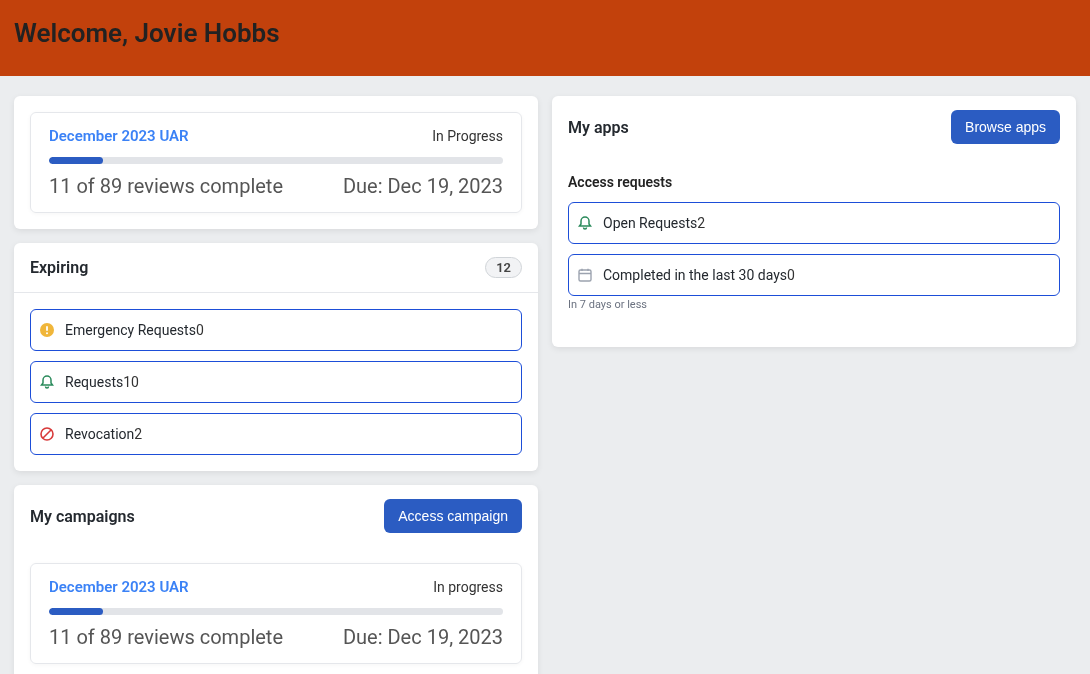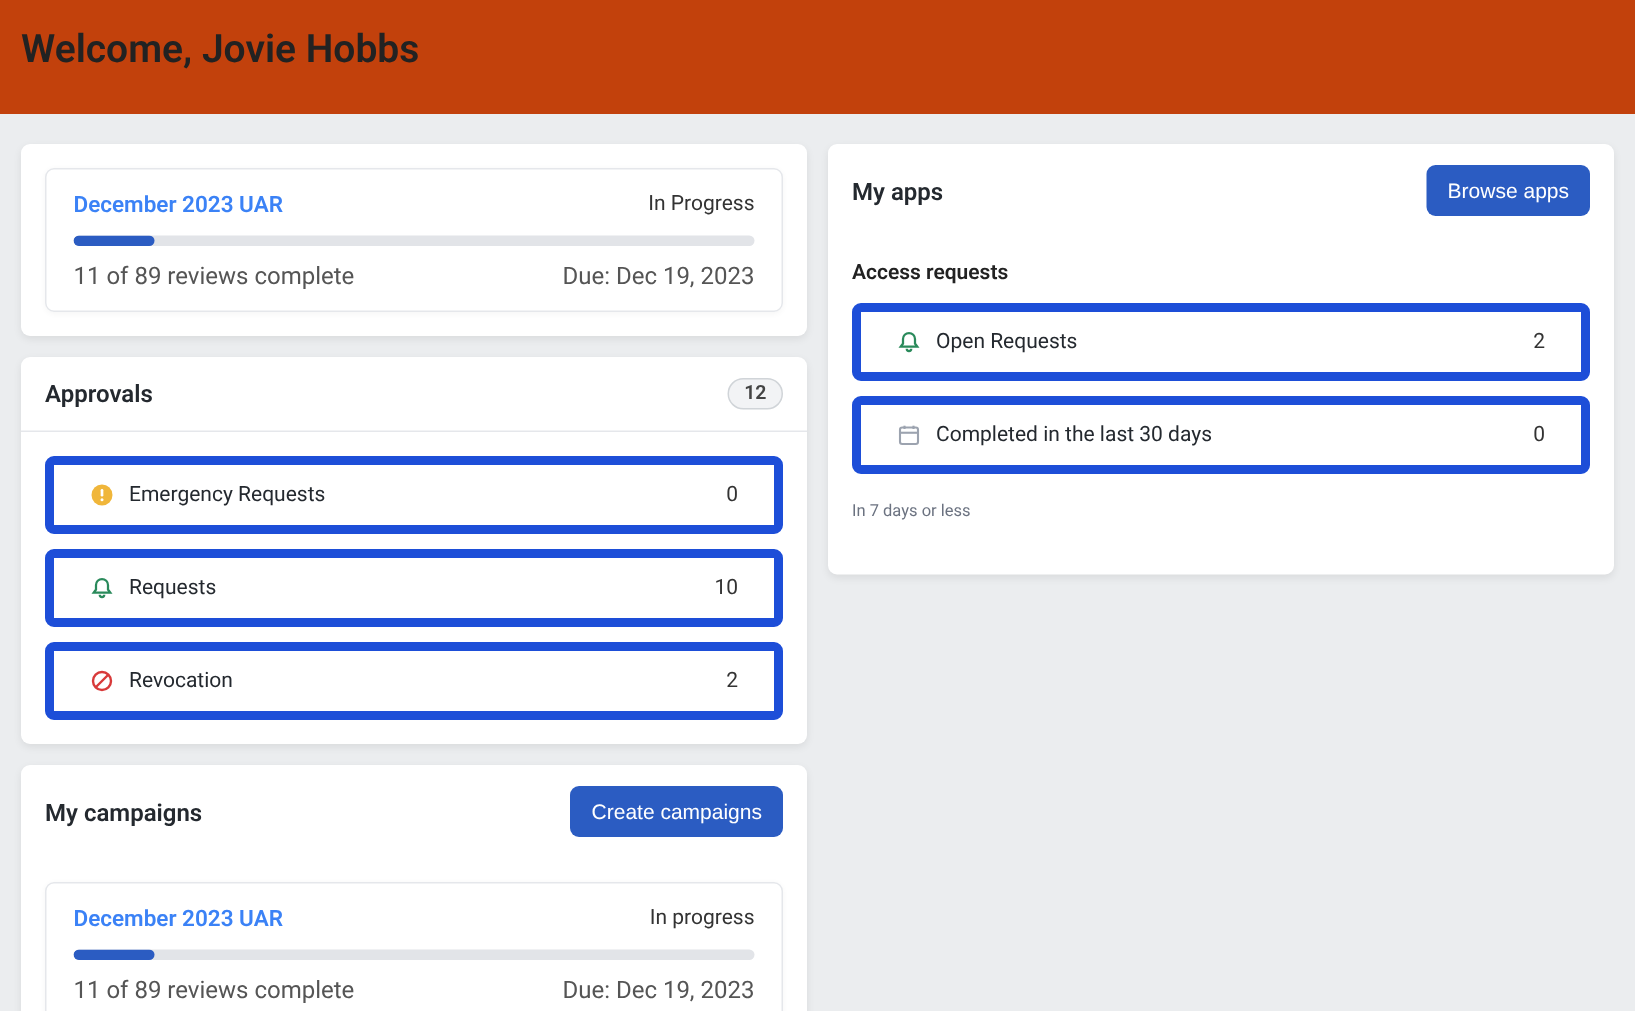--- a/index.html
+++ b/index.html
@@ -88,35 +88,34 @@
     }
     .progress .bar {
       height: 100%;
       background: #2b5cc2;
       border-radius: 4px;
     }
     .meta {
       margin-top: 10px;
       display: flex;
       justify-content: space-between;
-      font-size: 16px;
+      font-size: 20px;
       color: #555;
     }
     .list {
       display: flex;
       flex-direction: column;
       gap: 10px;
     }
     .list-item {
-      border: 6px solid #1d4ed8;
-      border-radius: 6px;
-      padding: 12px 24px;
-      display: flex;
-      align-items: center;
-      justify-content: space-between;
+      border: 1px solid #1d4ed8;
+      border-radius: 6px;
+      padding: 12px 8px;
+      display: flex;
+      align-items: center;
       font-size: 14px;
       cursor: pointer;
     }
     .left {
       display: flex;
       align-items: center;
       gap: 10px;
     }
     .icon {
       width: 16px;
@@ -145,21 +144,21 @@
       font-weight: 600;
       margin-bottom: 12px;
       color: #222;
     }
     .section-sub {
       font-size: 11px;
       color: #6b7280;
       margin-top: -10px;
       margin-bottom: 20px;
     }
-    .body-block { margin-bottom: 28px; }
+    .body-block { margin-bottom: 12px; }
     .body-block:last-child { margin-bottom: 0; }
     .empty-box {
       border: 1px solid #e5e7eb;
       border-radius: 6px;
       padding: 20px;
       text-align: center;
       font-size: 14px;
       color: #555;
     }
     .nb { border-bottom: none; }
@@ -188,21 +187,21 @@
           <div class="meta">
             <span>11 of 89 reviews complete</span>
             <span>Due: Dec 19, 2023</span>
           </div>
         </div>
       </div>
     </div>
 
     <div class="card">
       <div class="card-header">
-        <h2>Approvals</h2>
+        <h2>Expiring</h2>
         <span class="badge">12</span>
       </div>
       <div class="card-body list">
         <div class="list-item">
           <div class="left">
             <span class="icon">
               <svg viewBox="0 0 16 16" width="16" height="16">
                   <circle cx="8" cy="8" r="7" fill="#f0b63a"></circle>
                   <rect x="7.1" y="4" width="1.8" height="5" rx="0.9" fill="#fff"></rect>
                   <circle cx="8" cy="11.2" r="1" fill="#fff"></circle>
@@ -235,21 +234,21 @@
             <span>Revocation</span>
           </div>
           <span class="count">2</span>
         </div>
       </div>
     </div>
 
     <div class="card">
       <div class="card-header nb">
         <h2>My campaigns</h2>
-        <button class="btn">Create campaigns</button>
+        <button class="btn">Access campaign</button>
       </div>
       <div class="card-body">
         <div class="inner-card">
           <div class="row">
             <a href="#" class="title-link">December 2023 UAR</a>
             <span class="status">In progress</span>
           </div>
           <div class="progress">
             <div class="bar" style="width:12%"></div>
           </div>

